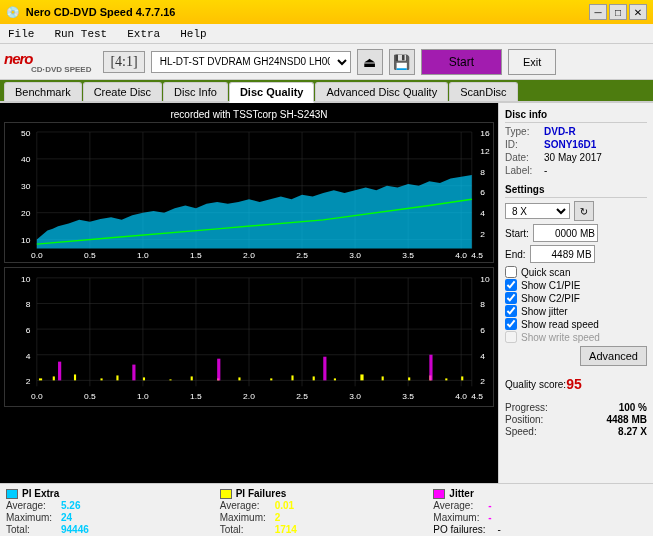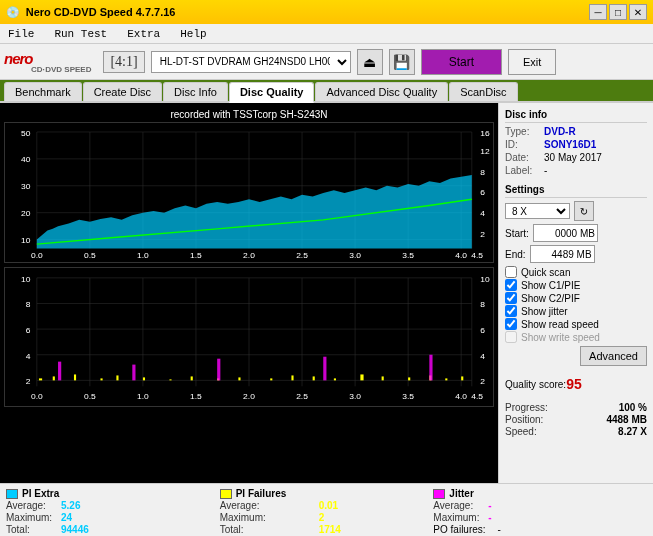--- a/index.html
+++ b/index.html
@@ -92,21 +92,21 @@
       background: #f0f0f0; display: flex; gap: 0; padding: 4px 6px;
       border-top: 1px solid #ccc;
     }
     .stat-group { flex: 1; }
     .stat-group-title { font-size: 10px; font-weight: bold; display: flex; align-items: center; gap: 4px; }
     .legend-box { width: 12px; height: 10px; display: inline-block; border: 1px solid #666; }
     .stat-row { display: flex; font-size: 10px; margin-top: 1px; }
     .stat-label { color: #333; min-width: 55px; }
     .stat-value { font-weight: bold; }
     .pi-errors-val { color: #00ccff; }
-    .pi-failures-val { color: #ffff00; margin-left: 44px; }
+    .pi-failures-val { color: #ffff00; }
     .jitter-val { color: #ff00ff; }
 
     
     #right-panel {
       width: 155px; background: #f0f0f0; border-left: 1px solid #ccc;
       padding: 6px; display: flex; flex-direction: column; gap: 6px; font-size: 10px;
     }
     .panel-section-title { font-weight: bold; font-size: 10px; border-bottom: 1px solid #ccc; padding-bottom: 2px; margin-bottom: 3px; }
     .info-row { display: flex; gap: 4px; margin-bottom: 2px; }
     .info-label { color: #555; min-width: 35px; }

